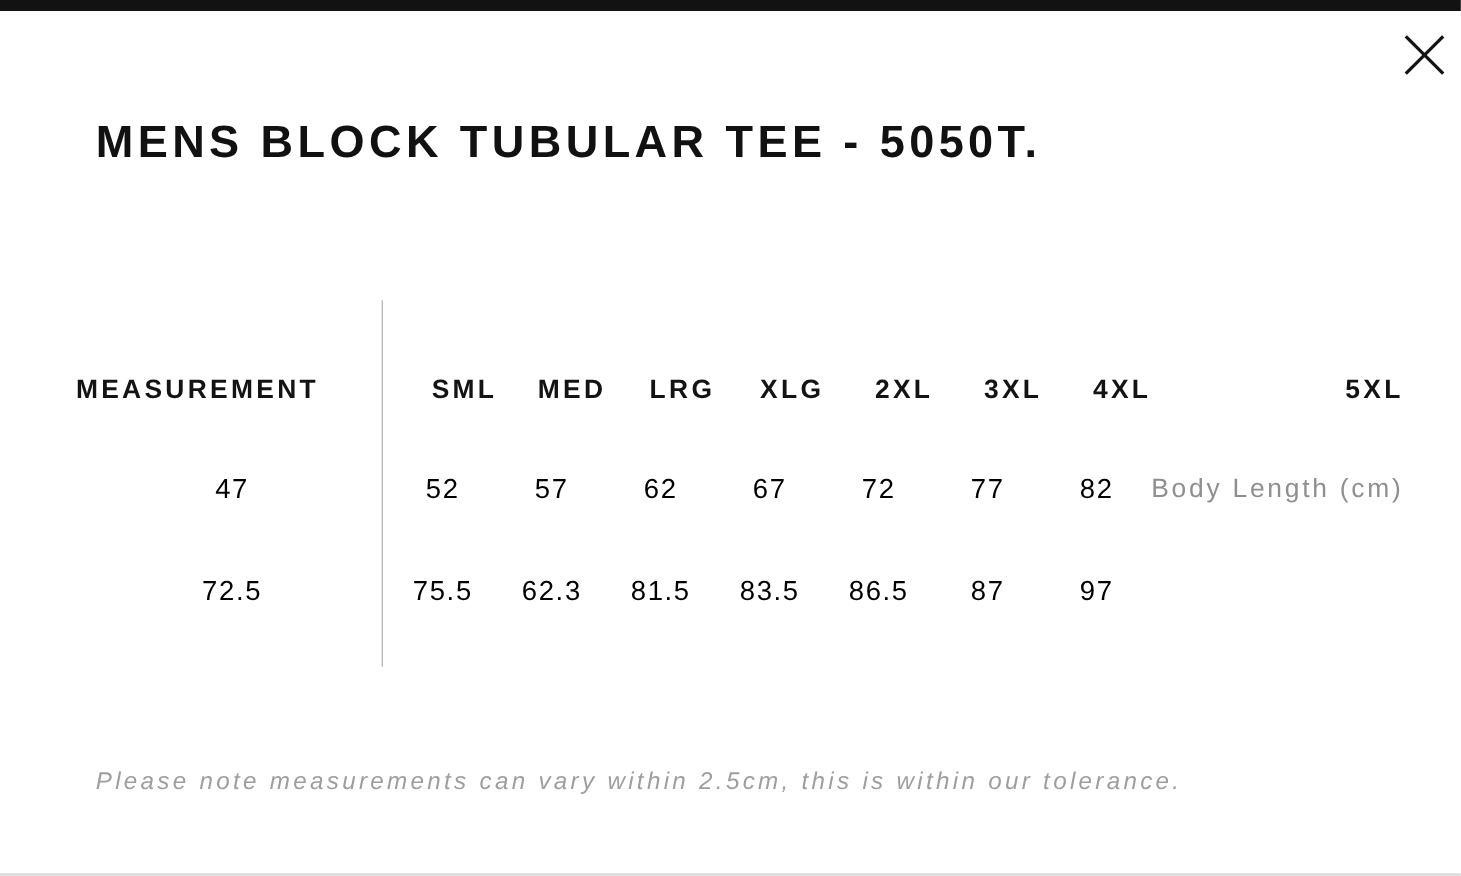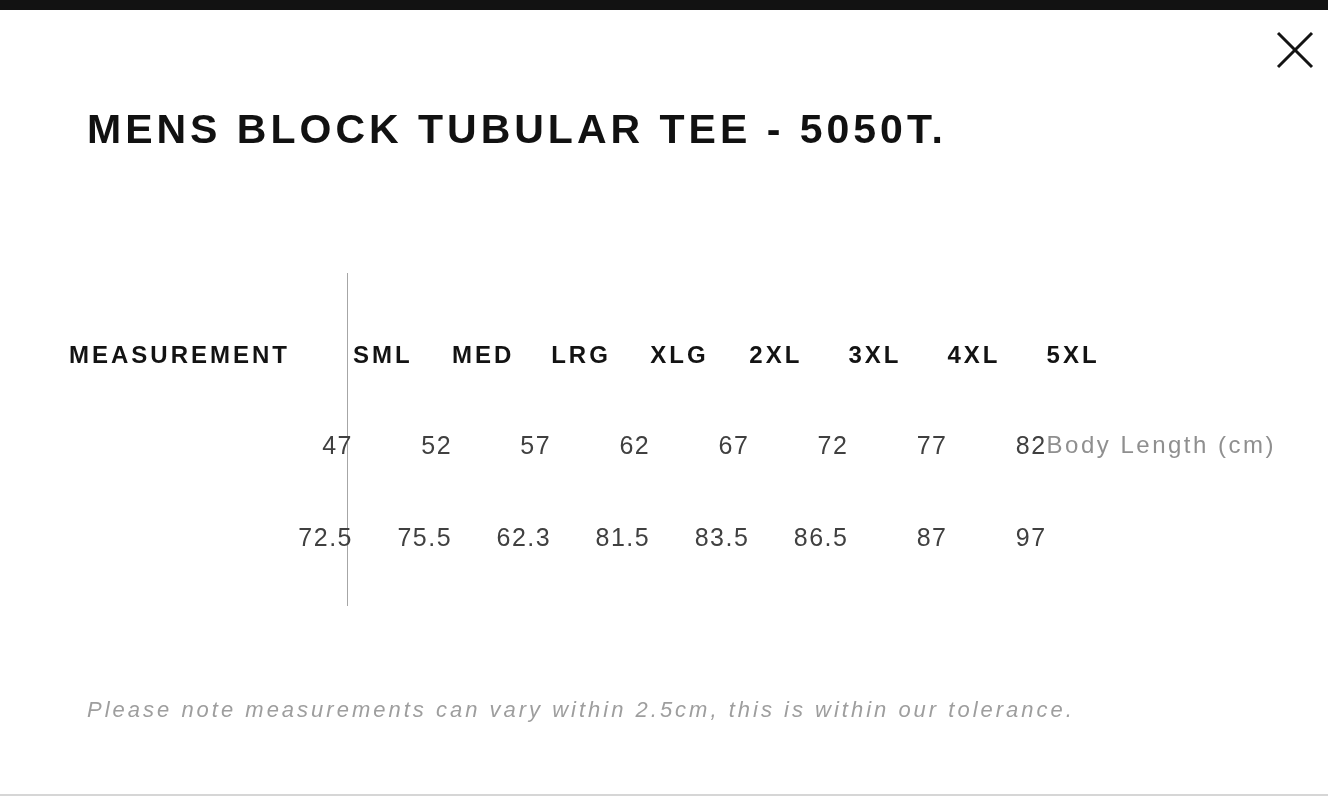--- a/index.html
+++ b/index.html
@@ -45,31 +45,31 @@
     grid-template-rows: 88px 92px 92px;
     align-items: center;
   }
   .cell { white-space: nowrap; }
   .cell.head {
     font-weight: bold;
     font-size: 24px;
     letter-spacing: 3px;
     color: #131313;
   }
-  .cell.size-head { text-align: left; }
+  .cell.size-head { text-align: right; }
   .cell.row-label {
     font-size: 24px;
     letter-spacing: 2.5px;
     color: #8f8f8f;
   }
   .cell.value {
-    text-align: right;
+    text-align: center;
     font-size: 25px;
     letter-spacing: 1.5px;
-    color: #404040;
+    color: #000000;
   }
   .tolerance-note {
     position: absolute; left: 83px; top: 693px;
     margin: 4px;
     font-size: 22px;
     font-style: italic;
     letter-spacing: 3px;
     color: #9e9e9e;
     white-space: nowrap;
   }

